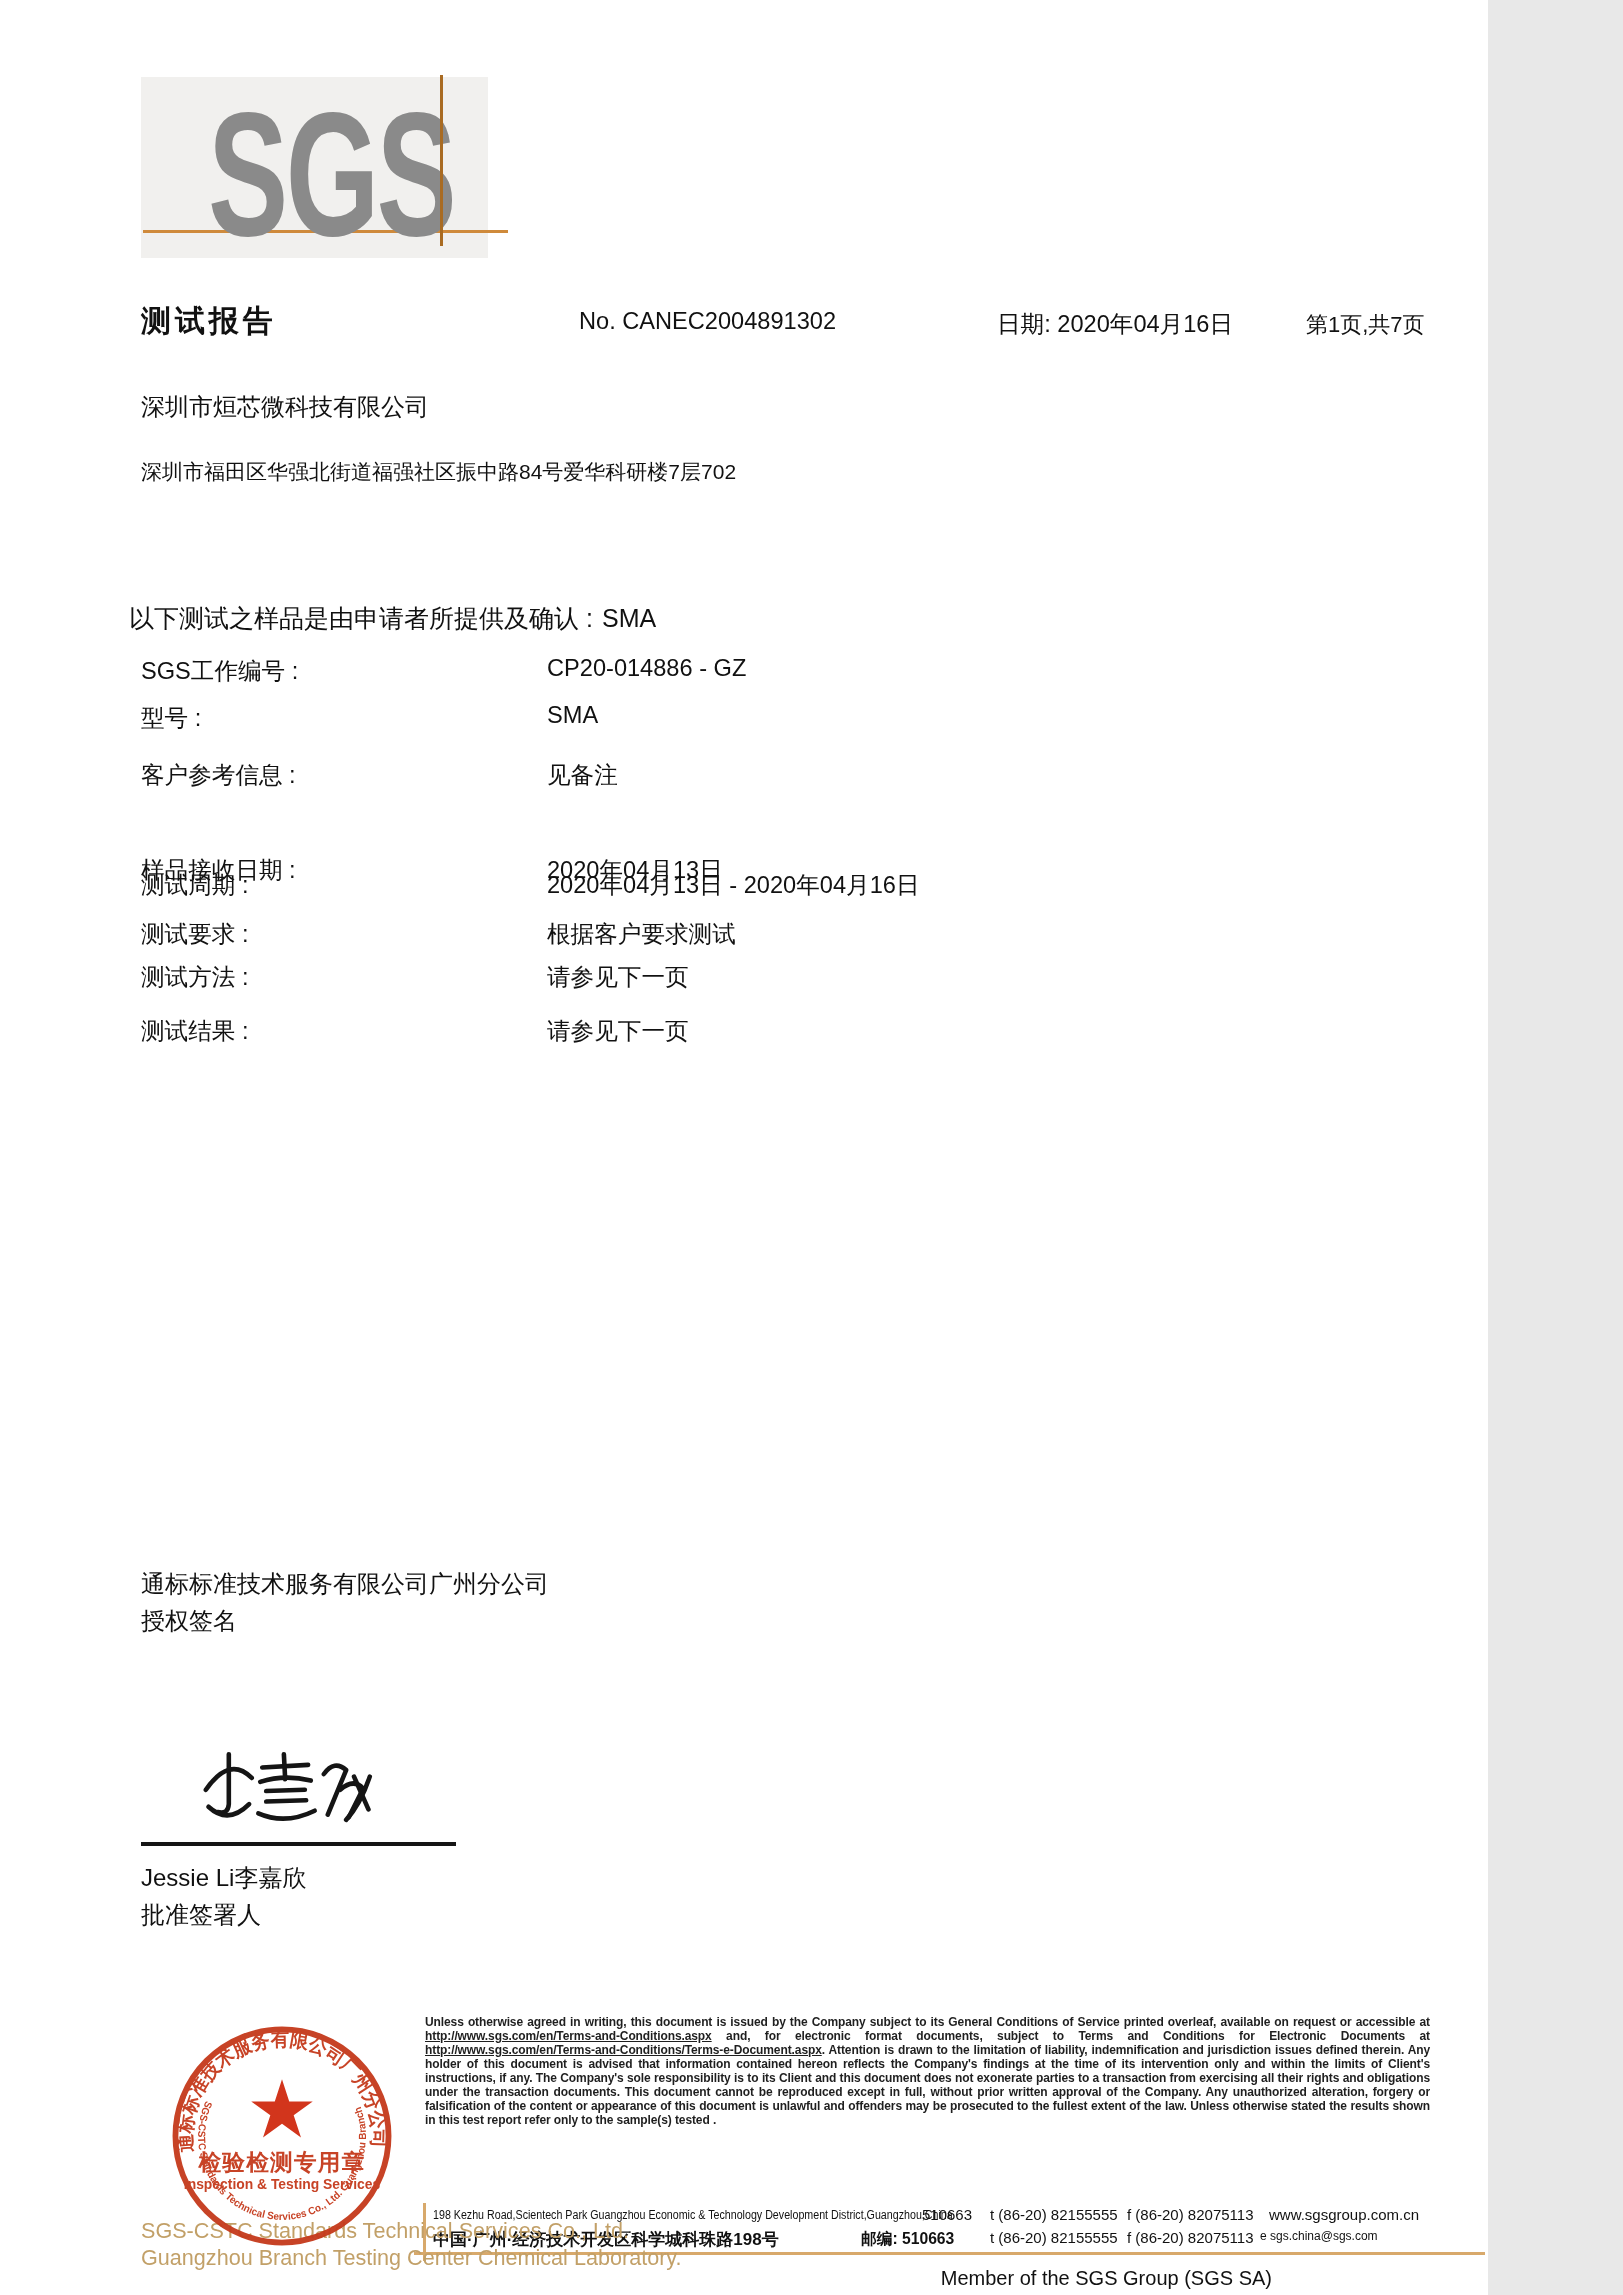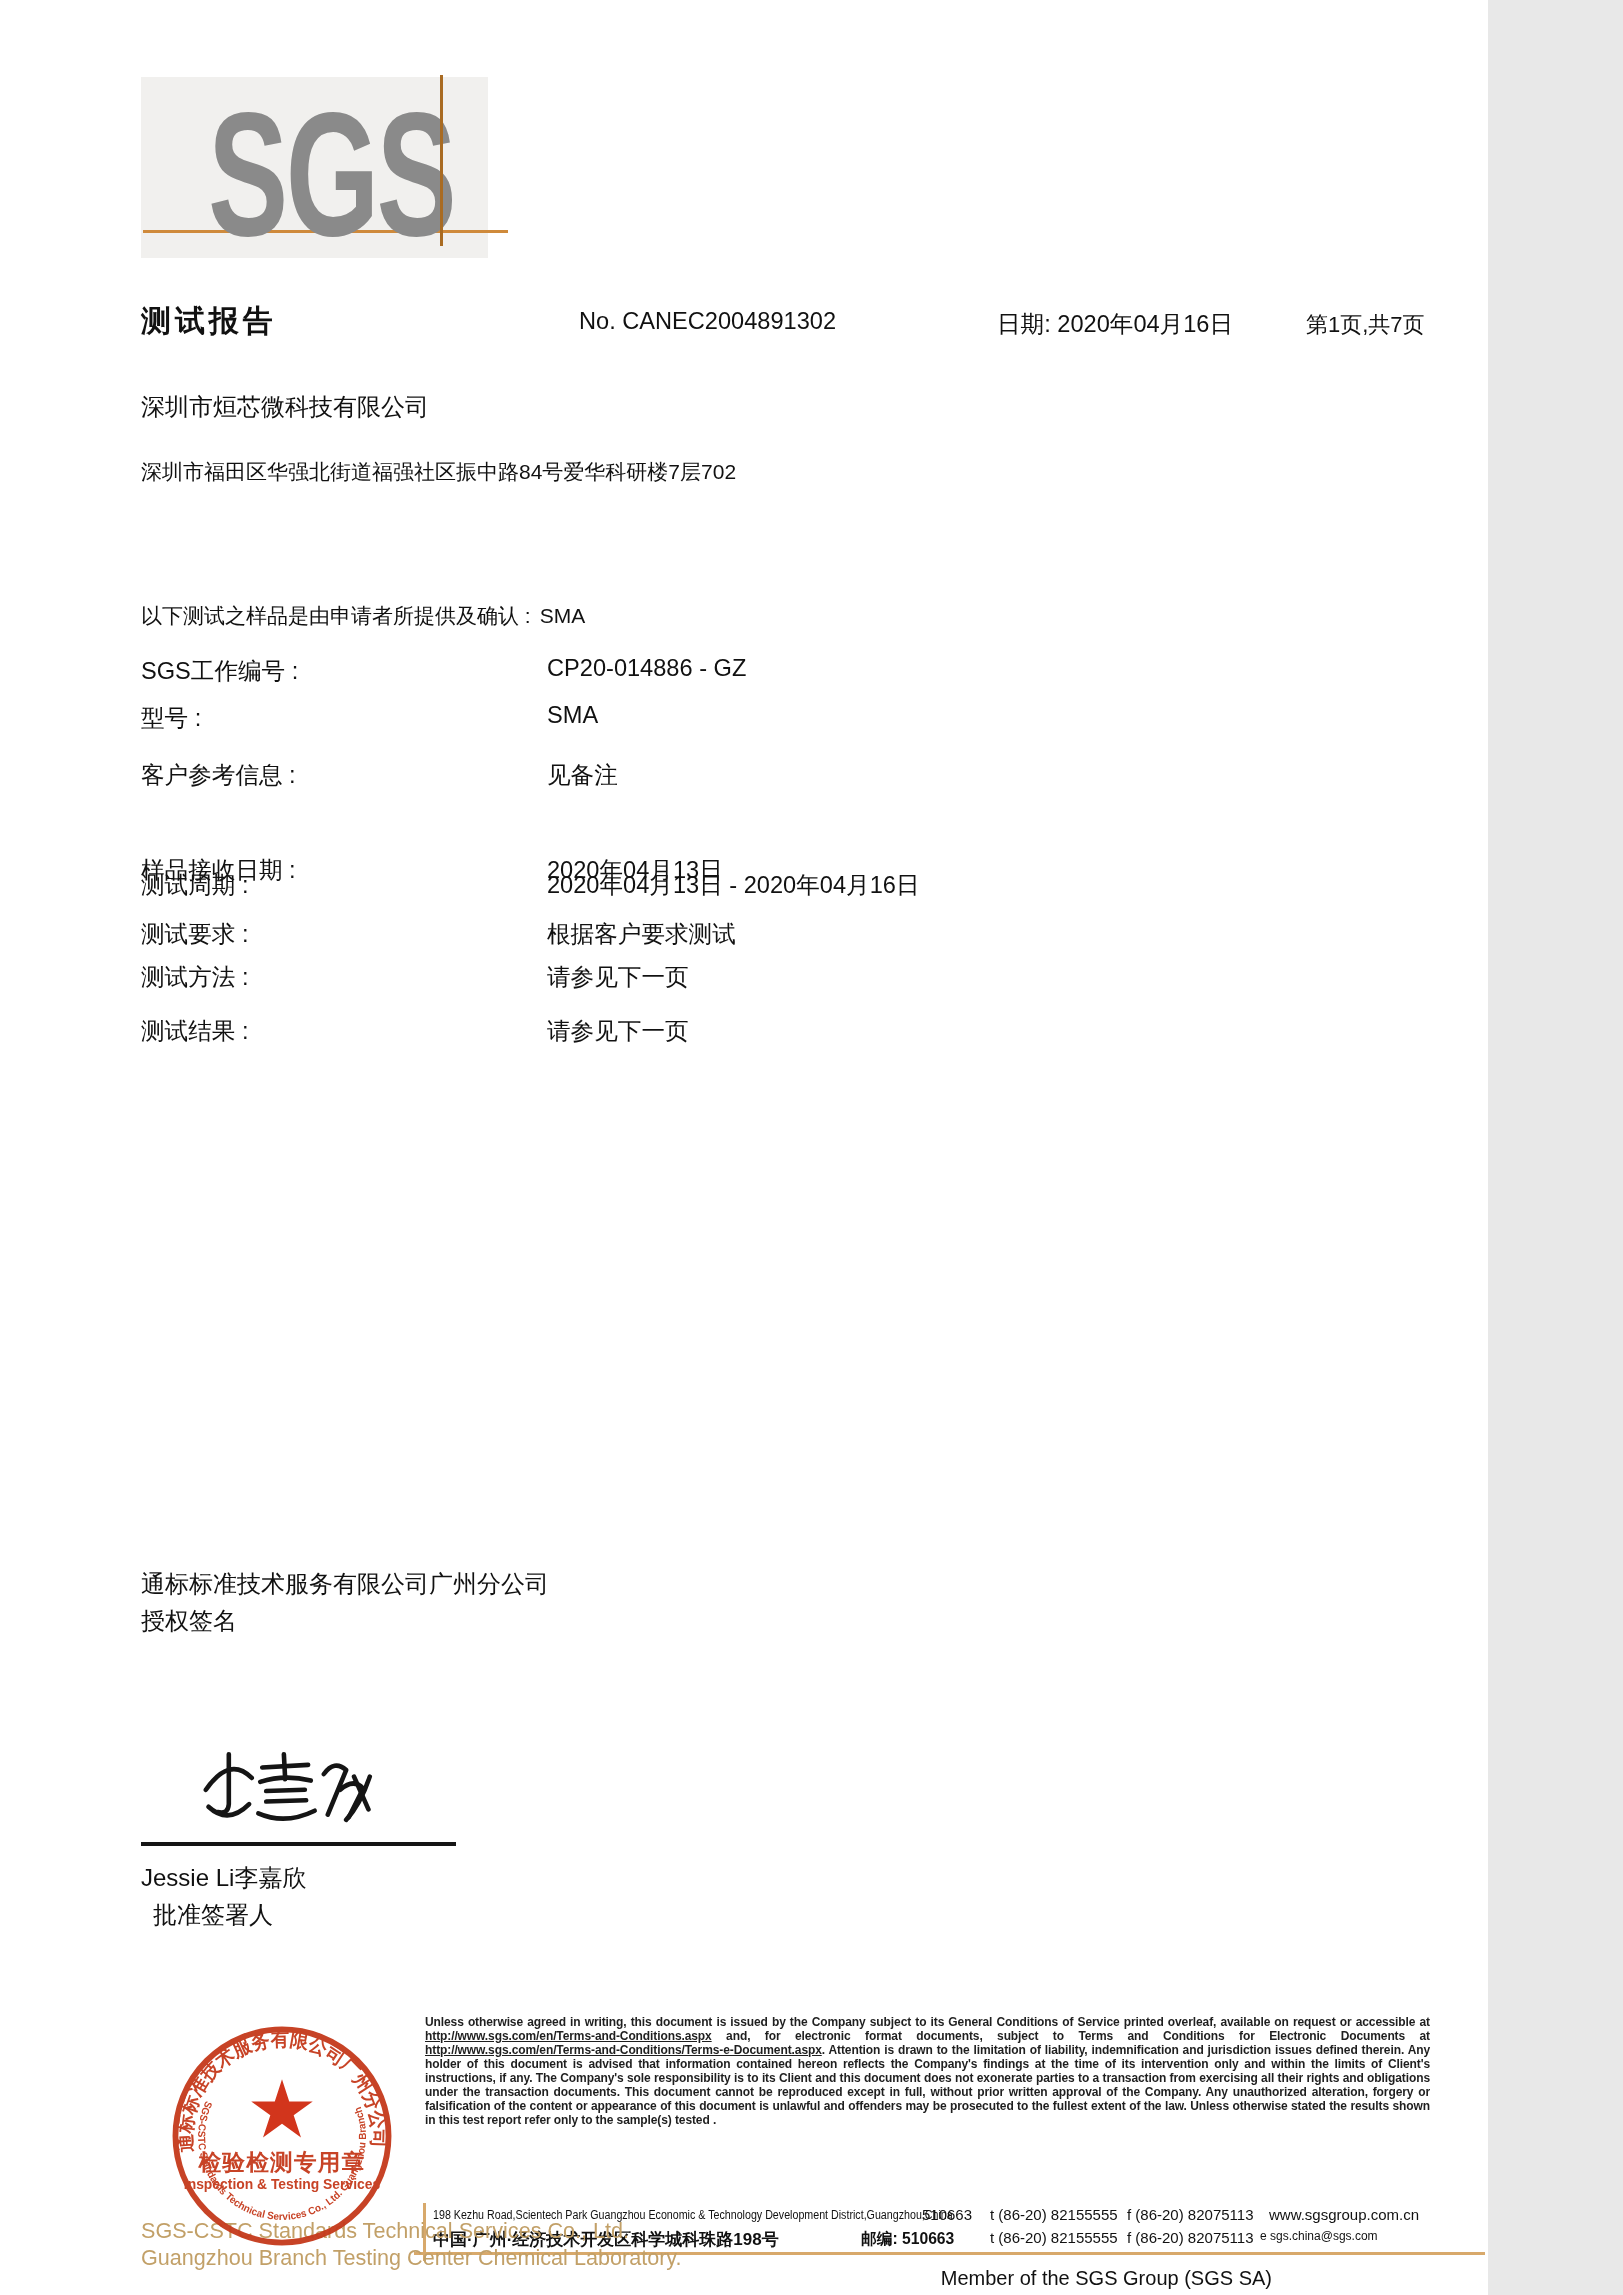--- a/index.html
+++ b/index.html
@@ -29,30 +29,30 @@
   .report-page{left:1306px;top:310px;font-size:22px;}
 
   
   .client-name{left:141px;top:391px;font-size:24px;}
   .client-address{left:141px;top:458px;font-size:21px;}
 
   
   .frow{left:141px;font-size:23.6px;white-space:nowrap;}
   .frow .lbl{display:inline-block;}
   .frow .val{position:absolute;left:406px;white-space:nowrap;}
-  .intro{left:141px;top:602px;font-size:21px;white-space:nowrap;}
+  .intro{left:129px;top:602px;font-size:25px;white-space:nowrap;}
   .intro .val{margin-left:9.2px;}
 
   
   .signoff-company{left:141px;top:1568px;font-size:24px;}
   .signoff-label{left:141px;top:1605px;font-size:24px;}
   .signature-svg{left:198px;top:1749px;z-index:2;}
   .signature-line{left:141px;top:1842px;width:315px;height:3.9px;background:#151515;}
   .signer-name{left:141px;top:1862px;font-size:24px;}
-  .signer-title{left:141px;top:1899px;font-size:24px;margin-left:12px;}
+  .signer-title{left:141px;top:1899px;font-size:24px;}
 
   
   .tan{color:#c2a068;}
   .lab-name{left:141px;top:2218px;font-size:21.6px;z-index:1;}
   .lab-dept{left:141px;top:2245px;font-size:21.6px;z-index:1;}
   .stamp-svg{left:169px;top:2023px;z-index:5;opacity:0.95;}
 
   .legal{
     left:425px;top:2015px;width:1005px;
     font-size:12px;line-height:14px;text-align:justify;

